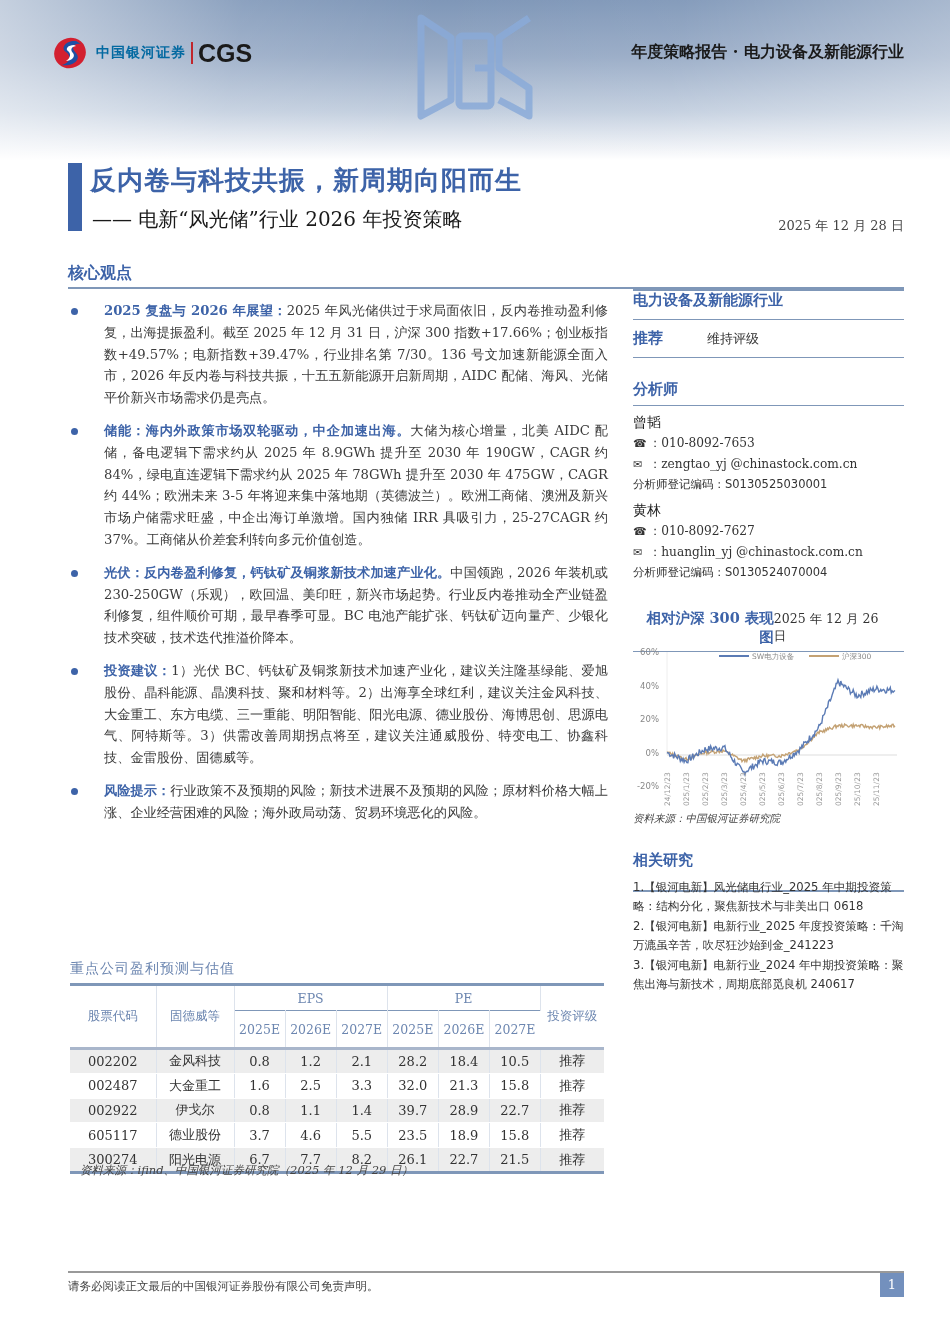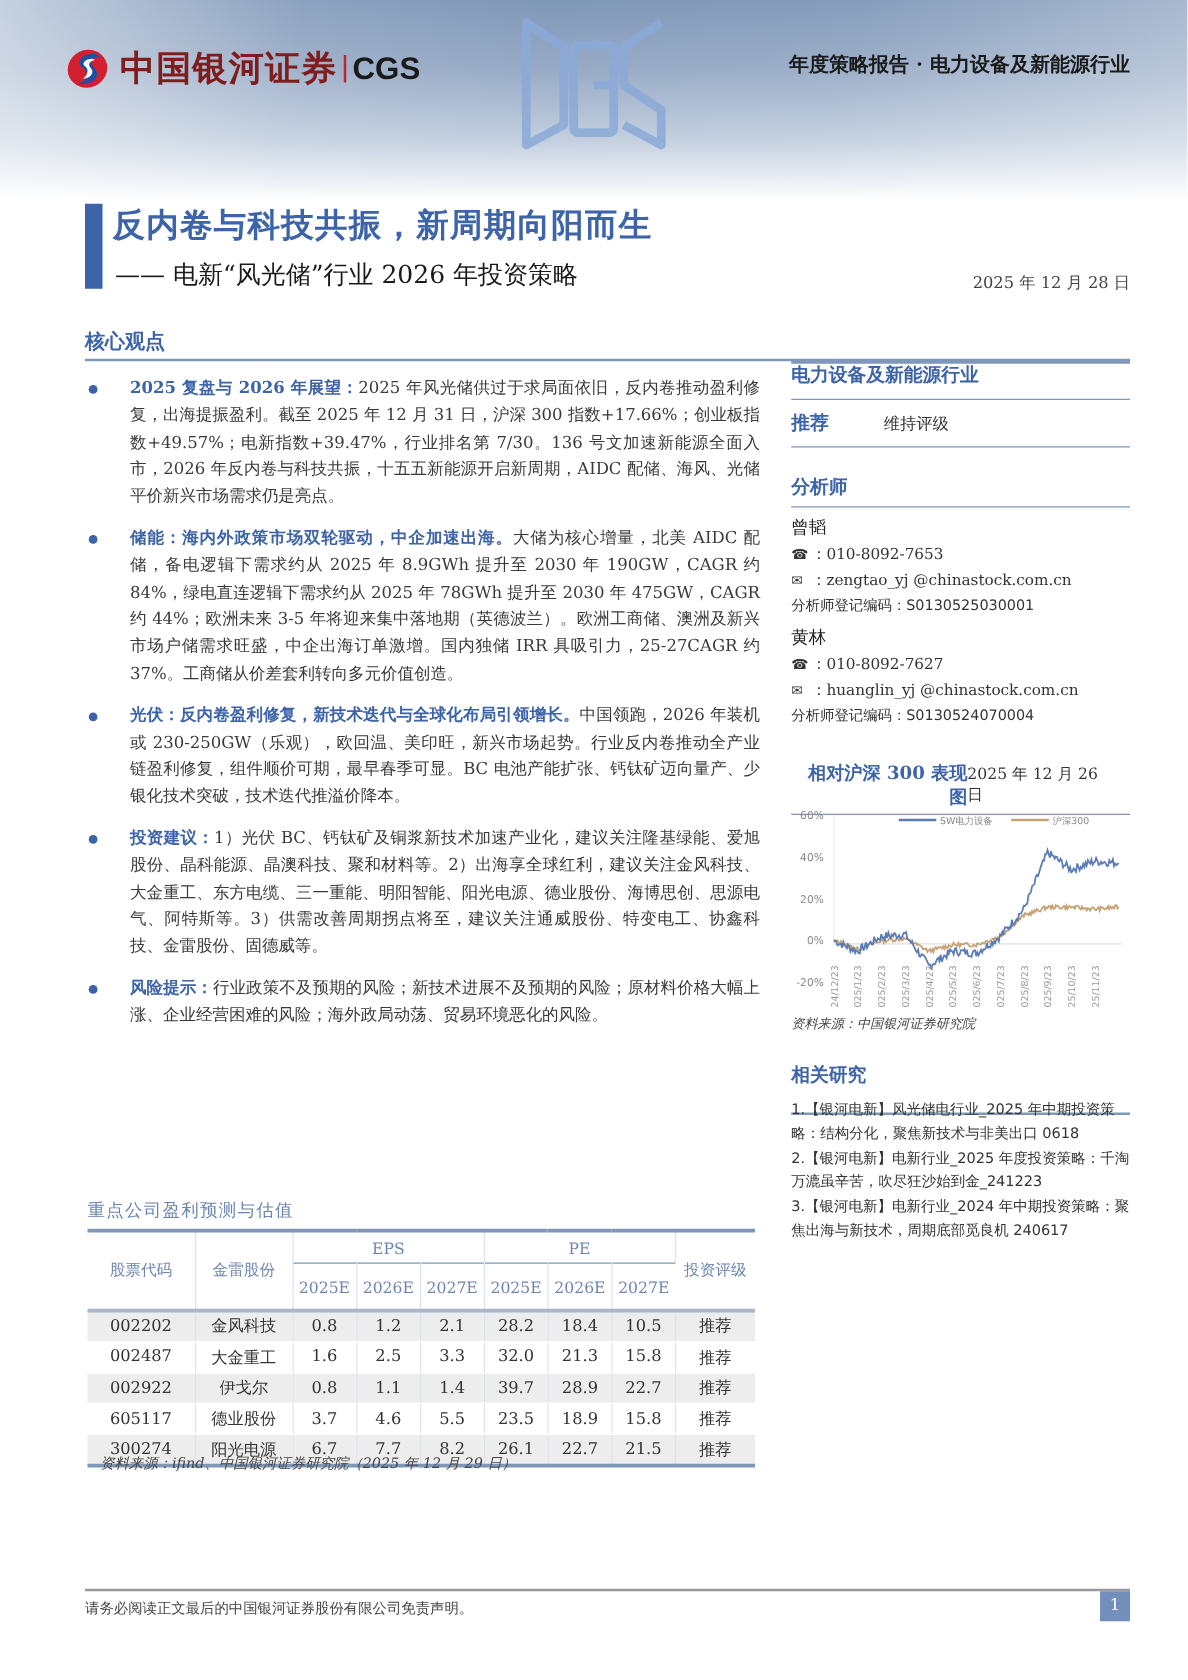--- a/index.html
+++ b/index.html
@@ -10,21 +10,21 @@
   .header-bg {
     position: absolute; left: 0; top: 0; width: 950px; height: 160px;
     background: linear-gradient(180deg, #7f97b8 0%, #98abc6 35%, #c3cfdf 70%, #eef1f6 92%, #ffffff 100%);
   }
   .header-bg::before {
     content: ""; position: absolute; left: 0; top: 0; width: 950px; height: 160px;
     background: linear-gradient(100deg, rgba(255,255,255,0.55) 0%, rgba(255,255,255,0.1) 25%, rgba(255,255,255,0) 45%, rgba(255,255,255,0.05) 70%, rgba(255,255,255,0.35) 100%);
   }
   .logo { position: absolute; left: 52px; top: 36px; display: flex; align-items: center; }
   .logo-mark { width: 36px; height: 34px; margin-right: 8px; }
-  .logo-cn { font-family: "DejaVu Sans", sans-serif; font-weight: bold; font-size: 28px; color: #7f1d1d; letter-spacing: 1px; }
+  .logo-cn { font-family: "DejaVu Sans", sans-serif; font-weight: bold; font-size: 14px; color: #0369a1; letter-spacing: 1px; }
   .logo-sep { width: 2px; height: 22px; background: #c0262d; margin: 0 5px; }
   .logo-en { font-family: "Liberation Sans", sans-serif; font-weight: bold; font-size: 25px; color: #1a1a1a; }
   .watermark { position: absolute; left: 413px; top: 8px; width: 124px; height: 118px; }
   .header-right {
     position: absolute; right: 46px; top: 42px; font-size: 16px; font-weight: bold; color: #1a1a1a;
     font-family: "DejaVu Serif", serif;
   }
 
   .title-bar { position: absolute; left: 68px; top: 163px; width: 14px; height: 68px; background: #3d63a8; }
   .title-main { position: absolute; left: 90px; top: 163px; font-size: 26px; font-weight: bold; color: #3d63a8; letter-spacing: 1px; }
@@ -114,38 +114,38 @@
   <div class="bullet">
     <span class="dot"></span>
     <span class="lead">2025 复盘与 2026 年展望：</span><span>2025 年风光储供过于求局面依旧，反内卷推动盈利修复，出海提振盈利。截至 2025 年 12 月 31 日，沪深 300 指数+17.66%；创业板指数+49.57%；电新指数+39.47%，行业排名第 7/30。136 号文加速新能源全面入市，2026 年反内卷与科技共振，十五五新能源开启新周期，AIDC 配储、海风、光储平价新兴市场需求仍是亮点。</span>
   </div>
   <div class="bullet">
     <span class="dot"></span>
     <span class="lead">储能：海内外政策市场双轮驱动，中企加速出海。</span><span>大储为核心增量，北美 AIDC 配储，备电逻辑下需求约从 2025 年 8.9GWh 提升至 2030 年 190GW，CAGR 约 84%，绿电直连逻辑下需求约从 2025 年 78GWh 提升至 2030 年 475GW，CAGR 约 44%；欧洲未来 3-5 年将迎来集中落地期（英德波兰）。欧洲工商储、澳洲及新兴市场户储需求旺盛，中企出海订单激增。国内独储 IRR 具吸引力，25-27CAGR 约 37%。工商储从价差套利转向多元价值创造。</span>
   </div>
   <div class="bullet">
     <span class="dot"></span>
-    <span class="lead">光伏：反内卷盈利修复，新技术迭代与全球化布局引领增长。</span><span>中国领跑，2026 年装机或 230-250GW（乐观），欧回温、美印旺，新兴市场起势。行业反内卷推动全产业链盈利修复，组件顺价可期，最早春季可显。BC 电池产能扩张、钙钛矿迈向量产、少银化技术突破，技术迭代推溢价降本。</span>
+    <span class="lead">光伏：反内卷盈利修复，钙钛矿及铜浆新技术加速产业化。</span><span>中国领跑，2026 年装机或 230-250GW（乐观），欧回温、美印旺，新兴市场起势。行业反内卷推动全产业链盈利修复，组件顺价可期，最早春季可显。BC 电池产能扩张、钙钛矿迈向量产、少银化技术突破，技术迭代推溢价降本。</span>
   </div>
   <div class="bullet">
     <span class="dot"></span>
     <span class="lead">投资建议：</span><span>1）光伏 BC、钙钛矿及铜浆新技术加速产业化，建议关注隆基绿能、爱旭股份、晶科能源、晶澳科技、聚和材料等。2）出海享全球红利，建议关注金风科技、大金重工、东方电缆、三一重能、明阳智能、阳光电源、德业股份、海博思创、思源电气、阿特斯等。3）供需改善周期拐点将至，建议关注通威股份、特变电工、协鑫科技、金雷股份、固德威等。</span>
   </div>
   <div class="bullet">
     <span class="dot"></span>
     <span class="lead">风险提示：</span><span>行业政策不及预期的风险；新技术进展不及预期的风险；原材料价格大幅上涨、企业经营困难的风险；海外政局动荡、贸易环境恶化的风险。</span>
   </div>
 </div>
 
 <div class="table-title">重点公司盈利预测与估值</div>
 <table class="est">
   <thead>
     <tr class="h1">
       <th rowspan="2" style="width:86px">股票代码</th>
-      <th rowspan="2" style="width:78px">金雷股份</th>
+      <th rowspan="2" style="width:78px">固德威等</th>
       <th colspan="3">EPS</th>
       <th colspan="3">PE</th>
       <th rowspan="2" style="width:64px">投资评级</th>
     </tr>
     <tr class="h2">
       <th>2025E</th>
       <th>2026E</th>
       <th>2027E</th>
       <th>2025E</th>
       <th>2026E</th>

